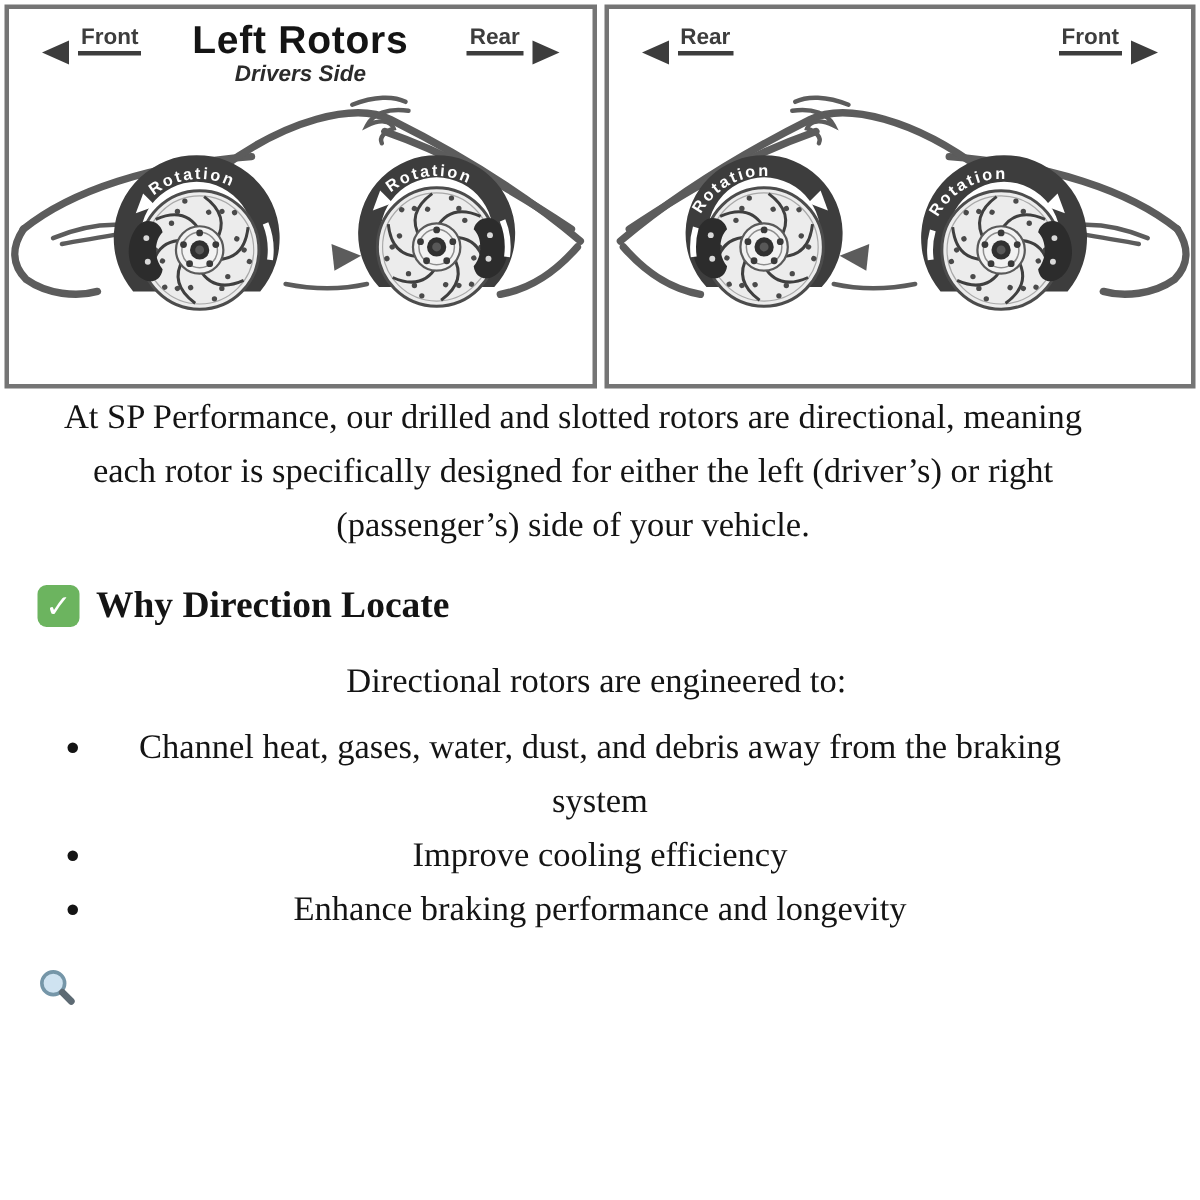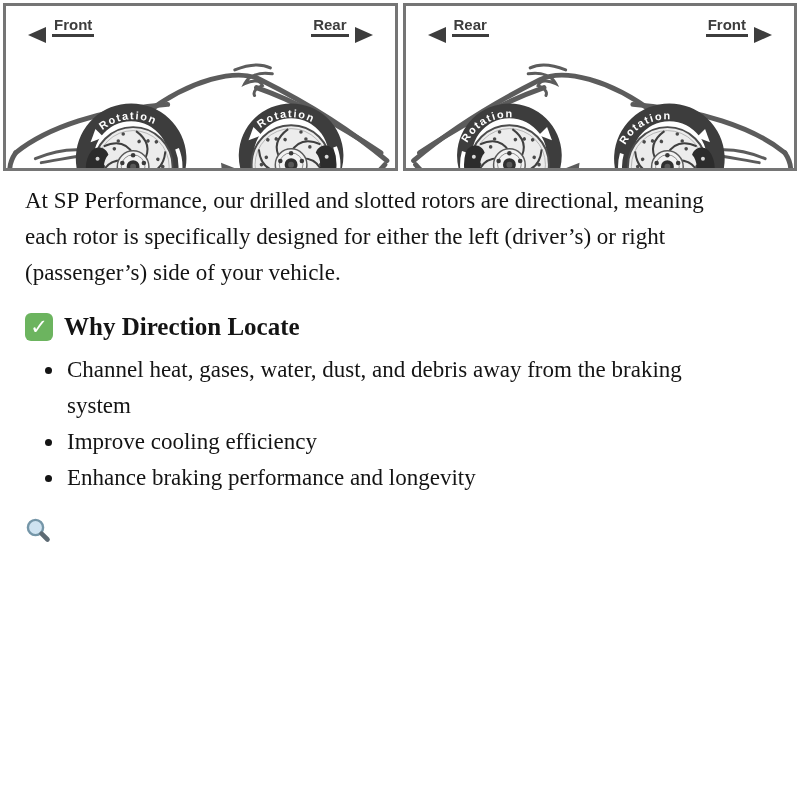--- a/index.html
+++ b/index.html
@@ -1,21 +1,21 @@
 <!DOCTYPE html>
 <html><head>
 <meta charset="utf-8">
 <style>
   * { margin:0; padding:0; box-sizing:border-box; }
   html,body { width:800px; height:800px; background:#ffffff; overflow:hidden;
               font-family:"Liberation Serif","DejaVu Serif",serif; color:#141414; }
 
   
   .diagram { display:flex; gap:5px; padding:3px 3px 0 3px; }
-  .panel { flex:1; height:168px; border:3px solid #757575; background:#ffffff;
+  .panel { flex:1; height:256px; border:3px solid #757575; background:#ffffff;
            position:relative; overflow:hidden; }
   .panel-header { position:relative; height:52px;
                   font-family:"Liberation Sans","DejaVu Sans",sans-serif; }
   .panel-title-block { position:absolute; left:50%; top:5px; transform:translateX(-50%);
                        text-align:center; white-space:nowrap; }
   .panel-title { font-size:26px; font-weight:bold; color:#141414; letter-spacing:0.5px; }
   .panel-subtitle { font-size:15px; font-weight:bold; font-style:italic; color:#2b2b2b; margin-top:-1px; }
   .dir { position:absolute; top:10px; }
   .dir-left  { left:46px; }
   .dir-right { right:46px; }
@@ -28,21 +28,21 @@
   .dir-right .dir-label::after { content:""; position:absolute; right:-24px; bottom:-9px;
                width:0; height:0; border:8px solid transparent; border-right:0;
                border-left:18px solid #3d3d3d; }
   svg.car { display:block; width:100%; height:158px; }
   .sketch { fill:none; stroke:#5c5c5c; stroke-width:5; stroke-linecap:round; }
   .sketch-thin { fill:none; stroke:#5c5c5c; stroke-width:3; stroke-linecap:round; }
   .rot-text { font-family:"Liberation Sans","DejaVu Sans",sans-serif; font-size:11px;
               font-weight:bold; fill:#ffffff; letter-spacing:1.5px; }
 
   
-  article { padding:12px 30px 0 25px; }
+  article { padding:1px 30px 0 25px;text-align:center; }
   .intro { font-size:23px; line-height:36px; max-width:714px; }
   .h-bold { display:flex; align-items:center; gap:11px; margin-top:20px;
             font-size:25px; font-weight:bold; height:32px; }
   .h-reg  { display:flex; align-items:center; gap:10px; margin-top:16px;
             font-size:24px; font-weight:normal; color:#1d1d1d; height:36px; }
   .lead { margin-top:17px; font-size:23px; line-height:34px; }
   ul { margin-top:9px; padding-left:40px; }
   li { font-size:23px; line-height:36px; max-width:668px; padding-left:2px; }
   .check-box { width:28px; height:28px; background:#6cb45f; border-radius:6px;
                display:flex; align-items:center; justify-content:center; flex:0 0 auto;
@@ -55,20 +55,24 @@
 
 <div class="page">
 
   <div class="diagram">
 
     <figure class="panel">
       <div class="panel-header">
         <span class="dir dir-left">
           <span class="dir-label">Front</span>
         </span>
+        <div class="panel-title-block">
+          <div class="panel-title">Left Rotors</div>
+          <div class="panel-subtitle">Drivers Side</div>
+        </div>
         <span class="dir dir-right">
           <span class="dir-label">Rear</span>
         </span>
       </div>
 
       <svg class="car" viewBox="0 0 390 160">
         <defs>
 
           <g id="rotorg">
             <circle r="40" fill="#ececec" stroke="#4c4c4c" stroke-width="2"></circle>
@@ -193,20 +197,21 @@
   </div>
 
   <article>
     <p class="intro">At SP Performance, our drilled and slotted rotors are directional, meaning each rotor is specifically designed for either the left (driver’s) or right (passenger’s) side of your vehicle.</p>
 
     <h2 class="h-bold">
       <span class="check-box">✓</span>
       <span>Why Direction Locate</span>
     </h2>
 
+    <p class="lead">Directional rotors are engineered to:</p>
 
     <ul>
       <li>Channel heat, gases, water, dust, and debris away from the braking system</li>
       <li>Improve cooling efficiency</li>
       <li>Enhance braking performance and longevity</li>
     </ul>
 
     <h2 class="h-reg">
       <svg class="mag" width="27" height="27" viewBox="0 0 27 27">
         <circle cx="10.5" cy="10.5" r="7.6" fill="#cfe3f1" stroke="#7596a8" stroke-width="2.4"></circle>

